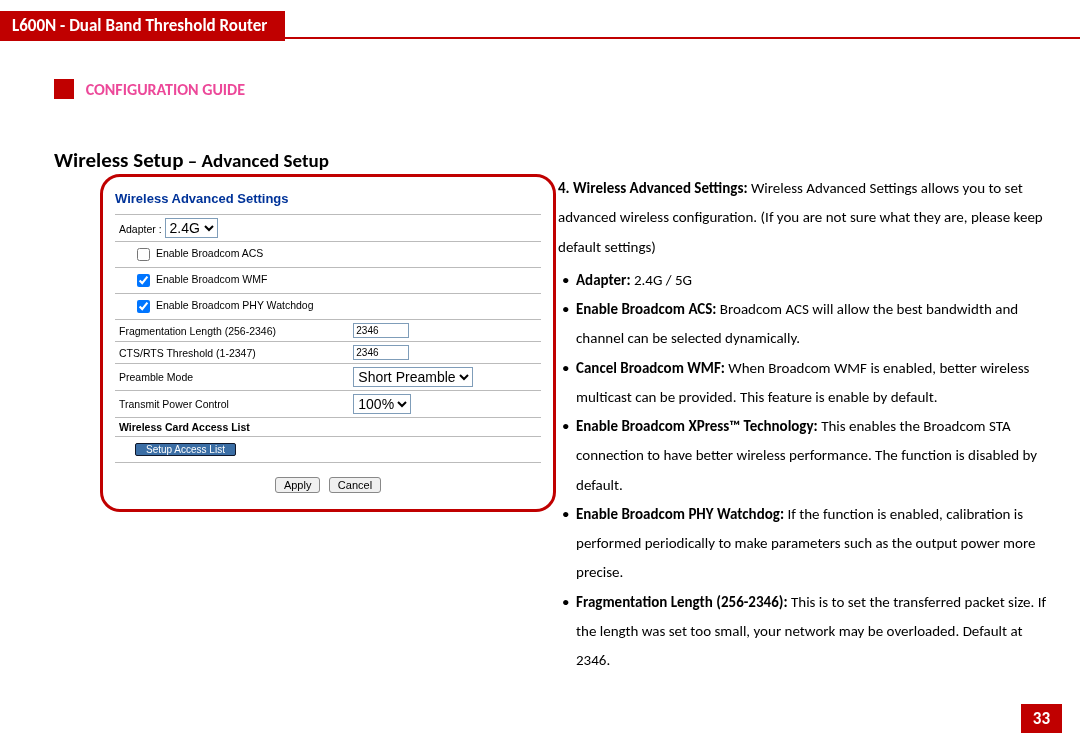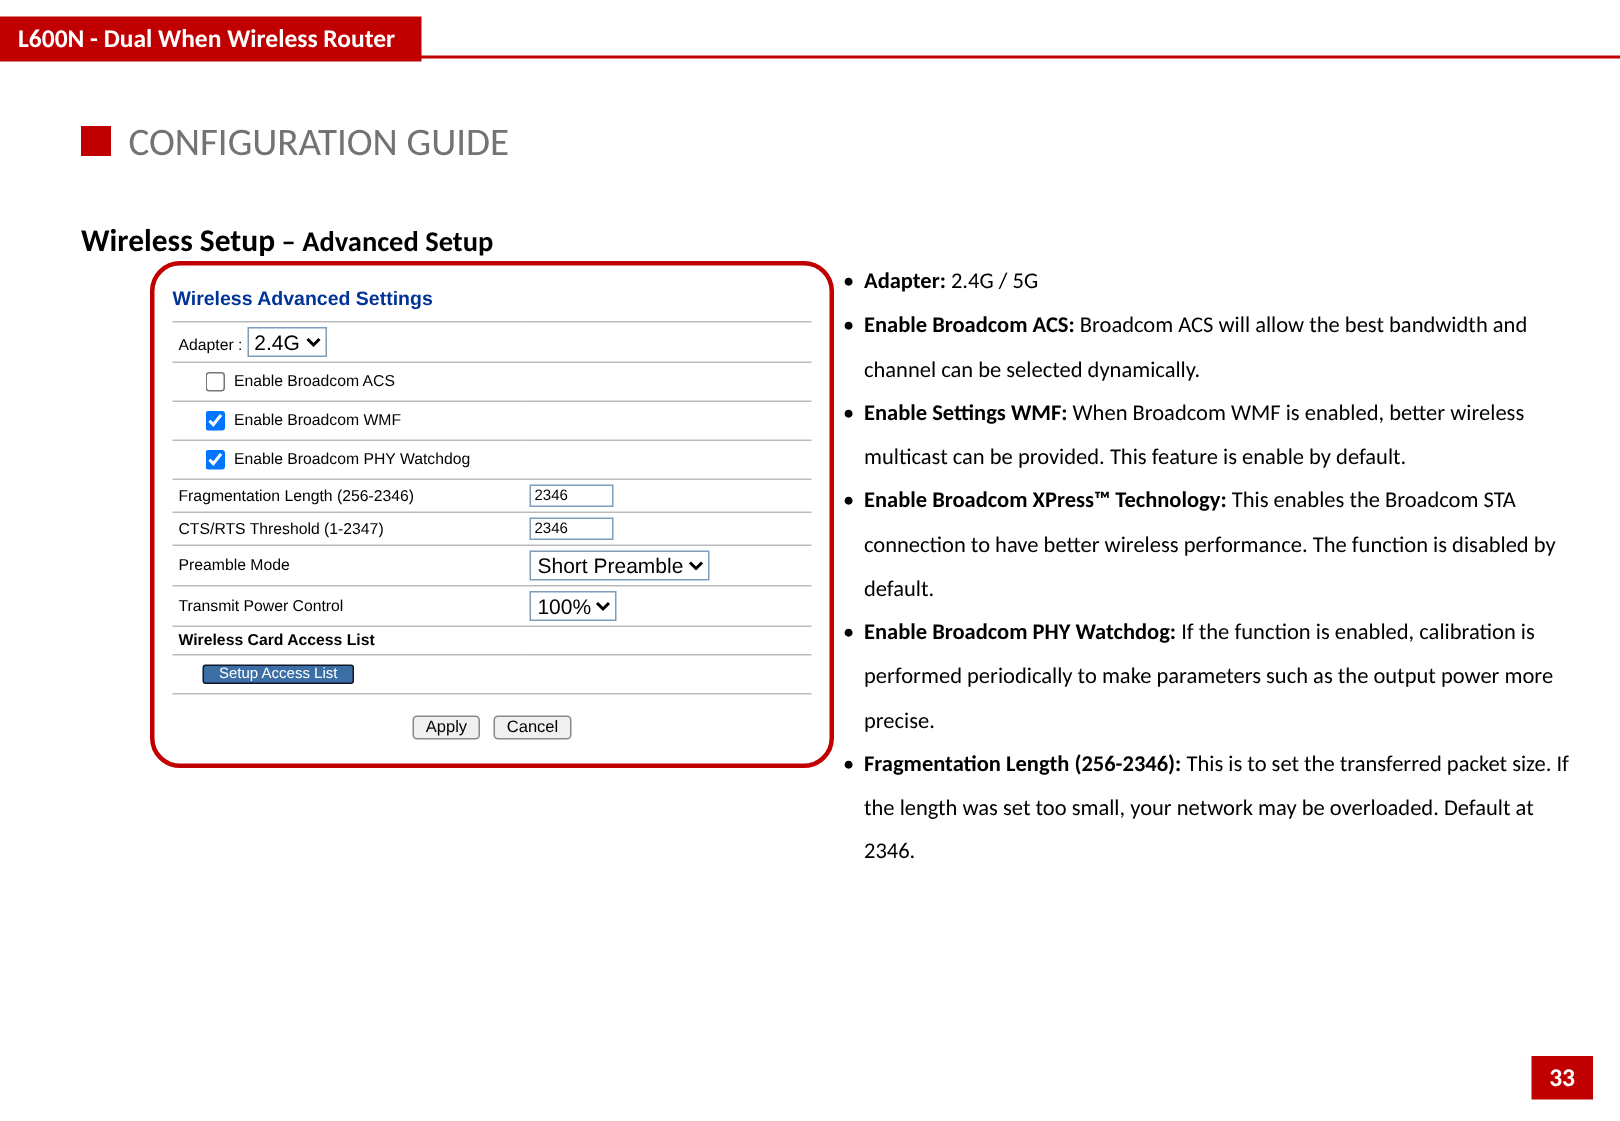--- a/index.html
+++ b/index.html
@@ -37,23 +37,23 @@
   .red-square {
     display: inline-block;
     width: 20px;
     height: 20px;
     background: #c00000;
     vertical-align: middle;
     margin-right: 8px;
   }
   .guide-title {
     display: inline-block;
-    color: #737373;
-    font-weight: normal;
-    font-size: 26px;
+    color: #ec4899;
+    font-weight: bold;
+    font-size: 16px;
     vertical-align: middle;
   }
   .section-line {
     position: absolute;
     top: 147px;
     left: 54px;
     font-size: 21px;
     font-weight: bold;
   }
   .section-sub {
@@ -161,21 +161,21 @@
     color: #fff;
     font-weight: bold;
     font-size: 17px;
     padding: 4px 12px;
   }
 </style>
 </head>
 <body>
 
 <div class="header-bar"></div>
-<div class="header-tag">L600N - Dual When Wireless Router</div>
+<div class="header-tag">L600N - Dual Band Threshold Router</div>
 
 <div class="guide-block">
   <span class="red-square"></span>
   <span class="guide-title">CONFIGURATION GUIDE</span>
 </div>
 
 <div class="section-line">
   <span>Wireless Setup</span><span class="section-sub"><span> – </span><span>Advanced Setup</span></span>
 </div>
 
@@ -222,23 +222,26 @@
         </tr>
   </tbody>
     </table>
   <div class="bottom-btns">
     <button class="os-btn">Apply</button>
     <button class="os-btn">Cancel</button>
   </div>
 </div>
 
 <div class="desc">
+  <div class="intro">
+    <b>4. Wireless Advanced Settings:</b><span> Wireless Advanced Settings allows you to set advanced wireless configuration. (If you are not sure what they are, please keep default settings)</span>
+  </div>
   <ul>
     <li><b>Adapter:</b><span> 2.4G / 5G</span></li>
     <li><b>Enable Broadcom ACS:</b><span>  Broadcom ACS will allow the best bandwidth and channel can be selected dynamically.</span></li>
-    <li><b>Enable Settings WMF:</b><span> When Broadcom WMF is enabled, better wireless multicast can be provided. This feature is enable by default.</span></li>
+    <li><b>Cancel Broadcom WMF:</b><span> When Broadcom WMF is enabled, better wireless multicast can be provided. This feature is enable by default.</span></li>
     <li><b>Enable Broadcom XPress™ Technology:</b><span> This enables the Broadcom STA connection to have better wireless performance. The function is disabled by default.</span></li>
     <li><b>Enable Broadcom PHY Watchdog:</b><span> If the function is enabled, calibration is performed periodically to make parameters such as the output power more precise.</span></li>
     <li><b>Fragmentation Length (256-2346):</b><span> This is to set the transferred packet size. If the length was set too small, your network may be overloaded. Default at 2346.</span></li>
   </ul>
 </div>
 
 <div class="page-num">33</div>
 
 </body></html>

